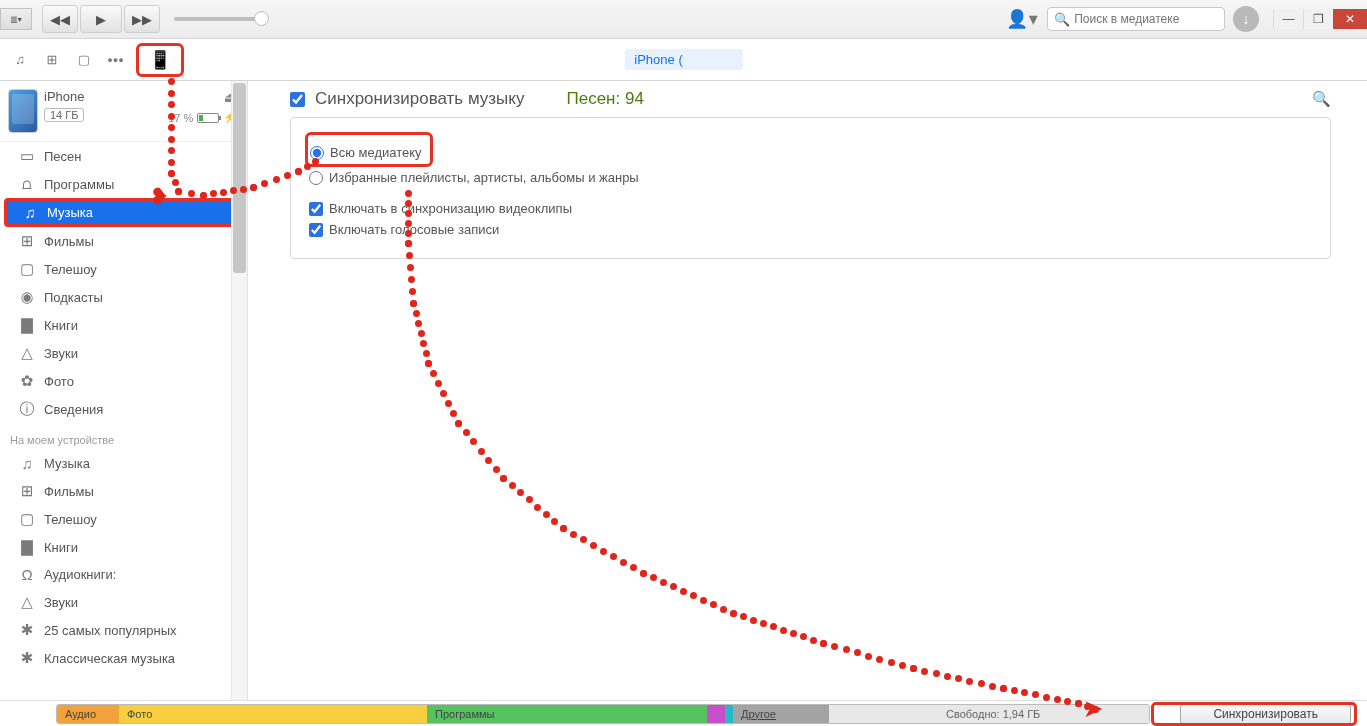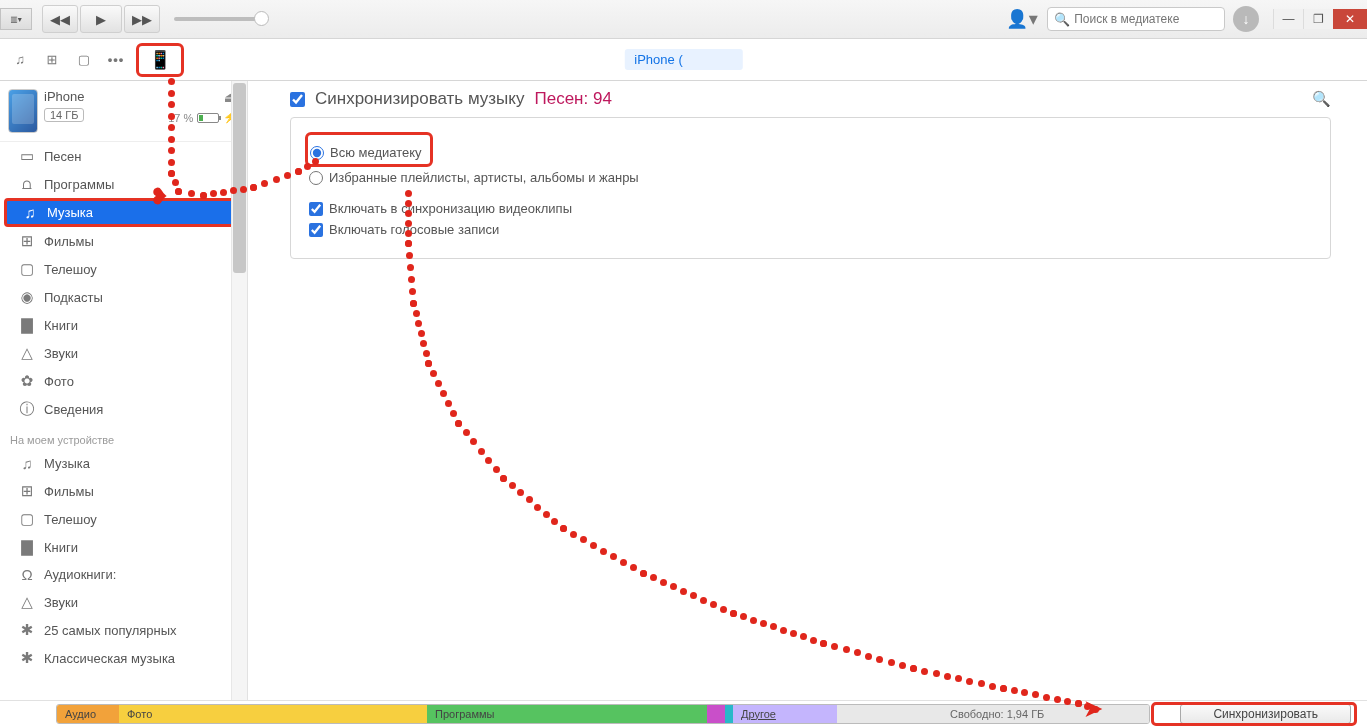--- a/index.html
+++ b/index.html
@@ -58,39 +58,39 @@
   .sb-section-head { font-size:11px; color:#9b9b9b; padding:10px 0 4px 10px; }
   .sb-item { display:flex; align-items:center; gap:8px; padding:5px 10px 5px 18px; color:#555; cursor:pointer; }
   .sb-item .ic { width:18px; text-align:center; color:#7a7a7a; font-size:15px;}
   .sb-item.selected { background:#1a6fea; color:#fff; border:3px solid #e53224; border-radius:4px; margin:0 4px; padding:3px 8px 3px 14px;}
   .sb-item.selected .ic { color:#fff; }
 
   
   .content { flex:1; padding:8px 36px 0 42px; position:relative; }
   .headrow { display:flex; align-items:center; gap:10px; font-size:17px; color:#555; }
   .head-check { width:15px; height:15px; accent-color:#2a72e0; }
-  .songs-count { color:#be185d; }
+  .songs-count { color:#4d7c0f;margin-left:32px; }
   .headrow .search-icon { margin-left:auto; color:#aaa; font-size:15px;}
 
   .panel { border:1px solid #d7d7d7; border-radius:4px; margin-top:8px; padding:14px 18px 18px; }
   .radio-row, .chk-row { display:flex; align-items:center; gap:6px; padding:3px 0; color:#555; font-size:13px;}
   .radio-row input, .chk-row input { accent-color:#2a72e0; width:14px;height:14px;}
   .hl { border:3px solid #e53224; border-radius:6px; display:inline-flex; padding:7px 8px 1px 2px; margin-left:-4px;}
   .spacer-sm { height:10px; }
 
   
   .bottom { position:absolute; left:0; right:0; bottom:0; height:26px; background:#fff; border-top:1px solid #e1e1e1; display:flex; align-items:center;}
   .capbar { flex:1; height:20px; margin:0 0 0 56px; display:flex; border:1px solid #bbb; border-radius:3px; overflow:hidden; position:relative;}
   .seg { height:100%; display:flex; align-items:center; padding-left:8px; font-size:11px; color:#444; white-space:nowrap;}
   .seg.audio   { background:#f2a23a; width:62px;}
   .seg.photo   { background:#f7cf3f; width:308px;}
   .seg.apps    { background:#56c360; width:280px;}
   .seg.docs    { background:#c94fc9; width:18px;}
   .seg.books   { background:#29b8c9; width:8px;}
-  .seg.other   { background:#c4b5fd; width:104px;text-decoration:underline;}
+  .seg.other   { background:#a3a3a3; width:96px;text-decoration:underline;}
   .seg.free    { background:#e8e8e8; flex:1; color:#666; justify-content:center;}
   .sync-btn { margin:0 16px 0 30px; padding:2px 32px; border:1px solid #a9a9a9; border-radius:3px; background:linear-gradient(#fafafa,#e9e9e9); font-size:12px; color:#444; position:relative;}
   .sync-hl { position:absolute; right:10px; bottom:0; width:206px; height:24px; border:3px solid #e53224; border-radius:5px; pointer-events:none;}
 
   
   .dots { position:absolute; pointer-events:none; z-index:50; }
   .dot { width:7px;height:7px;background:#e0261c;border-radius:50%;position:absolute; }
   .arrowhead { position:absolute;color:#e0261c;font-size:22px;font-weight:bold;}
 </style>
 </head>

